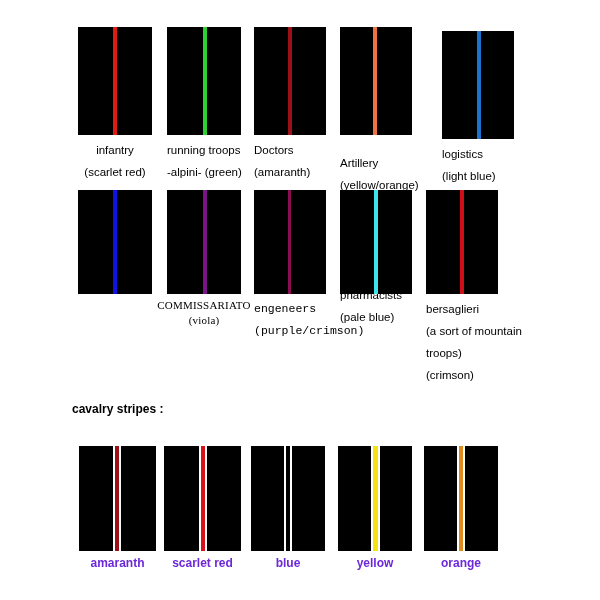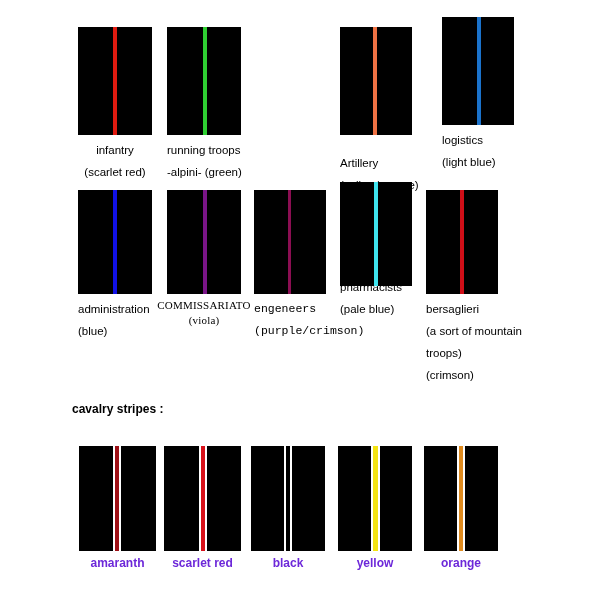--- a/index.html
+++ b/index.html
@@ -103,62 +103,67 @@
   </div>
 
   <div class="card" style="left:167px; top:27px; width:90px;">
     <div class="swatch" style="width:74px; height:108px;">
       <div class="stripe" style="left:48%; width:4px; background:#2fd032;"></div>
     </div>
     <div class="caption left" style="width:95px;">running troops
 -alpini- (green)</div>
   </div>
 
+  <div class="card" style="left:254px; top:27px; width:85px;">
+    <div class="swatch" style="width:72px; height:108px;">
+      <div class="stripe" style="left:47%; width:4px; background:#9c1016;"></div>
+    </div>
+    <div class="caption left" style="width:85px;">Doctors
+(amaranth)</div>
+  </div>
 
   <div class="card" style="left:340px; top:27px; width:88px;">
     <div class="swatch" style="width:72px; height:108px;">
       <div class="stripe" style="left:46%; width:4px; background:#ef7244;"></div>
     </div>
     <div class="caption left" style="width:92px;margin-top:17px;">Artillery
 (yellow/orange)</div>
   </div>
 
-  <div class="card" style="left:426px; top:17px; width:80px;padding-left:16px;">
+  <div class="card" style="left:426px; top:31px; width:80px;padding-left:16px;">
     <div class="swatch" style="width:72px; height:108px;">
       <div class="stripe" style="left:48%; width:4px; background:#1b73cc;"></div>
     </div>
     <div class="caption left" style="width:80px;">logistics
 (light blue)</div>
   </div>
 
   <div class="card" style="left:78px; top:190px; width:86px;">
     <div class="swatch" style="width:74px; height:104px;">
       <div class="stripe" style="left:47%; width:4px; background:#1111e6;"></div>
     </div>
-    <div class="caption left" style="width:90px;">administration
-(blue)</div>
   </div>
 
   <div class="card" style="left:167px; top:190px; width:80px;">
     <div class="swatch" style="width:74px; height:104px;">
       <div class="stripe" style="left:48%; width:4px; background:#7a1588;"></div>
     </div>
     <div class="caption serif" style="width:94px; margin-left:-10px;">COMMISSARIATO
 (viola)</div>
   </div>
 
   <div class="card" style="left:254px; top:190px; width:86px;">
     <div class="swatch" style="width:72px; height:104px;">
       <div class="stripe" style="left:47%; width:3px; background:#8b0e52;"></div>
     </div>
     <div class="caption left" style="width:92px;font-family:Liberation Mono, monospace;">engeneers
 (purple/crimson)</div>
   </div>
 
-  <div class="card" style="left:340px; top:182px; width:80px;">
+  <div class="card" style="left:340px; top:190px; width:80px;">
     <div class="swatch" style="width:72px; height:104px;">
       <div class="stripe" style="left:47%; width:4px; background:#3fe3ee;"></div>
     </div>
     <div class="caption left" style="width:80px; margin-top:-10px;">pharmacists
 (pale blue)</div>
   </div>
 
   <div class="card" style="left:426px; top:190px; width:90px;">
     <div class="swatch" style="width:72px; height:104px;">
       <div class="stripe" style="left:47%; width:4px; background:#cf0f18;"></div>
@@ -188,21 +193,21 @@
     </div>
     <div class="cav-label" style="width:77px;">scarlet red</div>
   </div>
 
   <div class="cav-card" style="left:251px; top:446px; width:74px;">
     <div class="cav-swatch" style="width:74px; height:105px;">
       <div class="cstripe" style="left:44%; width:2px; background:#ffffff;"></div>
       <div class="cstripe" style="left:calc(44% + 2px); width:4px; background:#000000;"></div>
       <div class="cstripe" style="left:calc(44% + 6px); width:2px; background:#ffffff;"></div>
     </div>
-    <div class="cav-label" style="width:74px;">black</div>
+    <div class="cav-label" style="width:74px;">blue</div>
   </div>
 
   <div class="cav-card" style="left:338px; top:446px; width:96px;">
     <div class="cav-swatch" style="width:74px; height:105px;">
       <div class="cstripe" style="left:44%; width:2px; background:#ffffff;"></div>
       <div class="cstripe" style="left:calc(44% + 2px); width:5px; background:#f4e311;"></div>
       <div class="cstripe" style="left:calc(44% + 7px); width:2px; background:#ffffff;"></div>
     </div>
     <div class="cav-label" style="width:74px;">yellow</div>
   </div>

